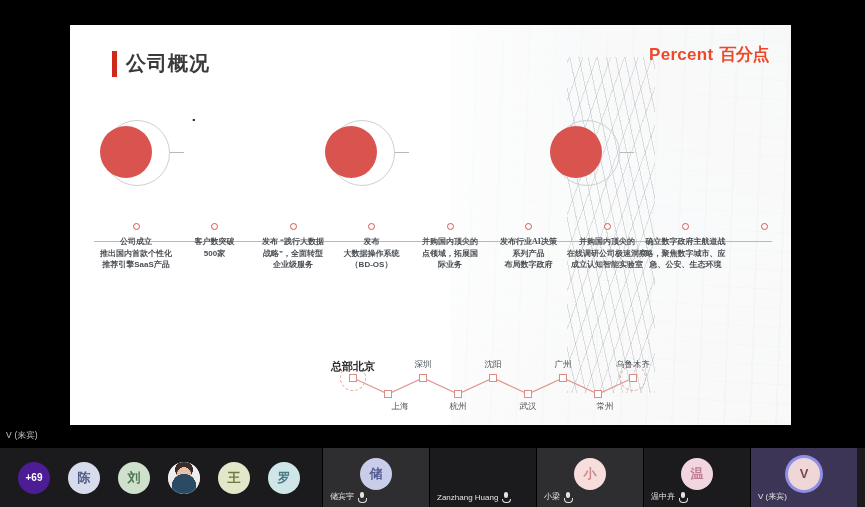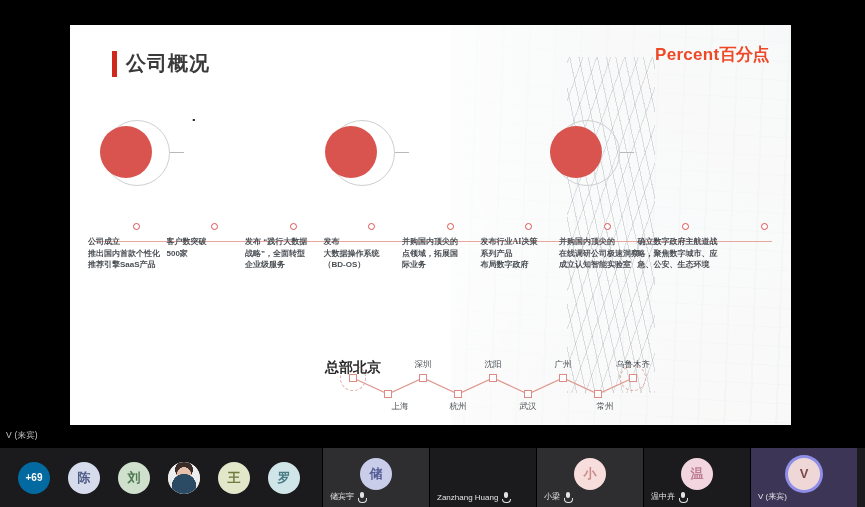--- a/index.html
+++ b/index.html
@@ -36,21 +36,21 @@
   .slide-bgphoto-sign{
     position:absolute; left:4px; top:10px; font-size:10px; color:rgba(206,70,58,.35);
     letter-spacing:1px; font-weight:bold;
   }
 
   
   .title-wrap { position: absolute; left: 42px; top: 25px; display: flex; align-items: center; }
   .title-bar { width: 5px; height: 26px; background: #d0281b; margin-right: 9px; }
   .title-text { font-size: 20px; font-weight: bold; color: #3a3a3a; letter-spacing: 1px; }
   .logo { position: absolute; right: 22px; top: 18px; font-size: 17px; font-weight: bold; color: #ef4826; letter-spacing: .3px; white-space: nowrap; }
-  .logo .cn { letter-spacing: -.5px; margin-left: 0; }
+  .logo .cn { letter-spacing: -.5px; margin-left: 6px; }
 
   
   .pillars { position: absolute; left: 0; top: 83px; width: 721px; height: 100px; }
   .pillar { position: absolute; top: 0; height: 100px; }
   .pillar.p1 { left: 30px;  width: 240px; }
   .pillar.p2 { left: 255px; width: 240px; }
   .pillar.p3 { left: 480px; width: 240px; }
 
   .badge-holder { position: absolute; left: 0; top: 10px; width: 76px; height: 76px; }
   .badge-arc {
@@ -66,41 +66,41 @@
   .badge-line { position: absolute; left: 70px; top: 34px; width: 14px; height: 1px; background: #b9b9b9; }
 
   .pillar-lines { position: absolute; left: 90px; top: 4px; width: 150px; }
   .pl { font-size: 9.5px; color: #33373b; font-weight: bold; line-height: 17px; white-space: nowrap; }
   .pl.bullet { padding-left: 12px; position: relative; }
   .pl.bullet:before { content: "·"; position: absolute; left: 2px; top: -1px; font-size: 13px; color: #33373b; }
 
   
   .timeline { position: absolute; left: 18px; top: 192px; width: 690px; height: 90px; }
   .tl-axis { position: absolute; left: 6px; top: 24px; width: 678px; height: 1px; background: #e8a79d; }
-  .tl-item { position: absolute; top: 0; width: 96px; margin-left: -48px; text-align: left; }
+  .tl-item { position: absolute; top: 0; width: 96px; margin-left: -48px; text-align: center; }
   .tl-year { font-size: 10.5px; font-weight: bold; color: #d9534f; letter-spacing: .4px; }
   .tl-dot {
     width: 7px; height: 7px; border-radius: 50%;
     background: #fff; border: 1.6px solid #d9534f;
     margin: 6px auto 0;
   }
   .tl-desc { margin-top: 6px; font-size: 8px; color: #4a4f54; line-height: 11.5px; font-weight: bold; }
 
   
   .citymap { position: absolute; left: 245px; top: 325px; width: 360px; height: 70px; }
   .city { position: absolute; }
   .city .sq {
     position: absolute; width: 8px; height: 8px; background: #fff;
     border: 1.4px solid #de8b84; margin-left: -4px;
   }
   .city .nm {
     position: absolute; width: 70px; margin-left: -35px; text-align: center;
     font-size: 8.5px; color: #4a4f54; white-space: nowrap;
   }
-  .city.hq .nm { font-weight: bold; color: #2b2b2b; font-size: 14px; }
+  .city.hq .nm { font-weight: bold; color: #2b2b2b; font-size: 11px; }
   .city .ring {
     position: absolute; width: 26px; height: 26px; margin-left: -13px;
     border: 1px dashed #e3a9a2; border-radius: 50%;
   }
   .route { position: absolute; left: 0; top: 0; width: 360px; height: 70px; }
 
   
   .selfname {
     position: absolute; left: 6px; top: 430px;
     font-size: 8.5px; color: #c9c9c9; letter-spacing: .2px;
@@ -351,21 +351,21 @@
             <div class="nm" style="left:318px;top:9px">乌鲁木齐</div>
           </div>
         </div>
     </div>
   </div>
 
   <div class="selfname">V (来宾)</div>
 
   <div class="dock">
     <div class="dock-left" id="dock-left">
-        <div class="chip more" style="background: #0369a1; color: rgb(255, 255, 255);">
+        <div class="chip more" style="background: #4c1d95; color: rgb(255, 255, 255);">
           <span>+69</span>
         </div>
         <div class="chip" style="background: rgb(215, 220, 237); color: rgb(78, 90, 134);">
           <span>陈</span>
         </div>
         <div class="chip" style="background: rgb(207, 224, 205); color: rgb(79, 122, 82);">
           <span>刘</span>
         </div>
         <div class="chip" style="background: rgb(240, 240, 240); color: rgb(51, 51, 51);">
           <span class="photo"></span>

